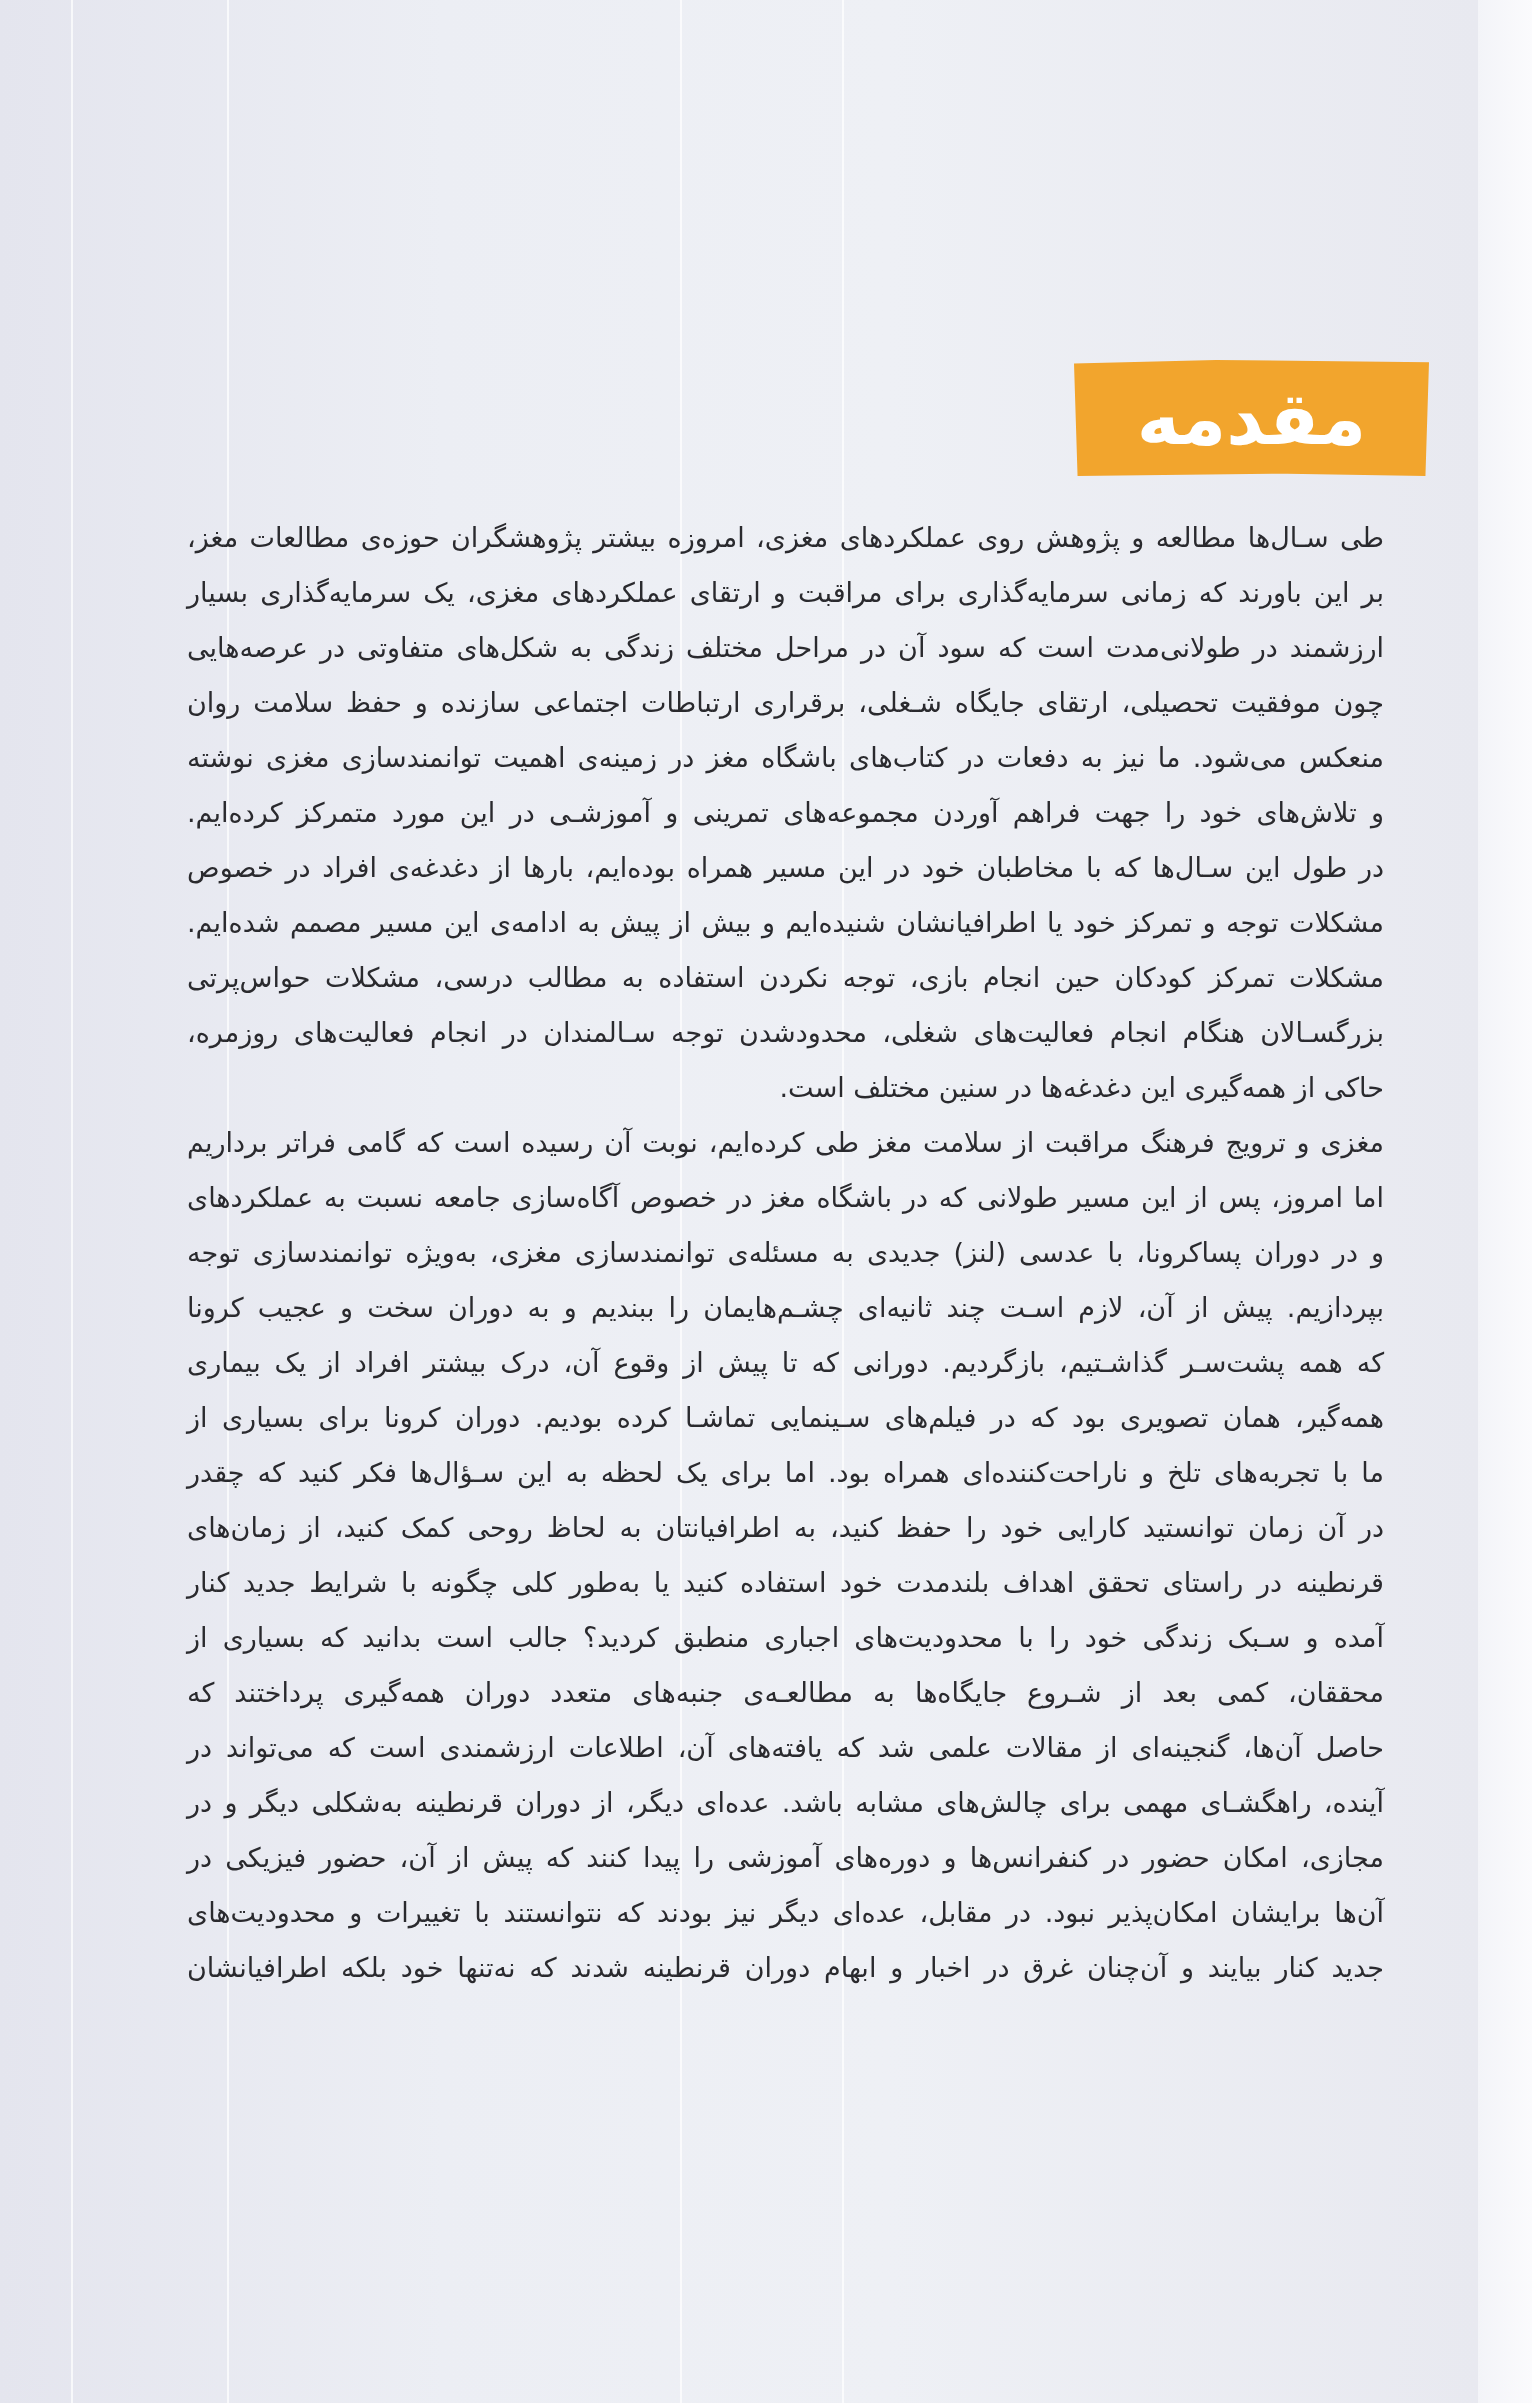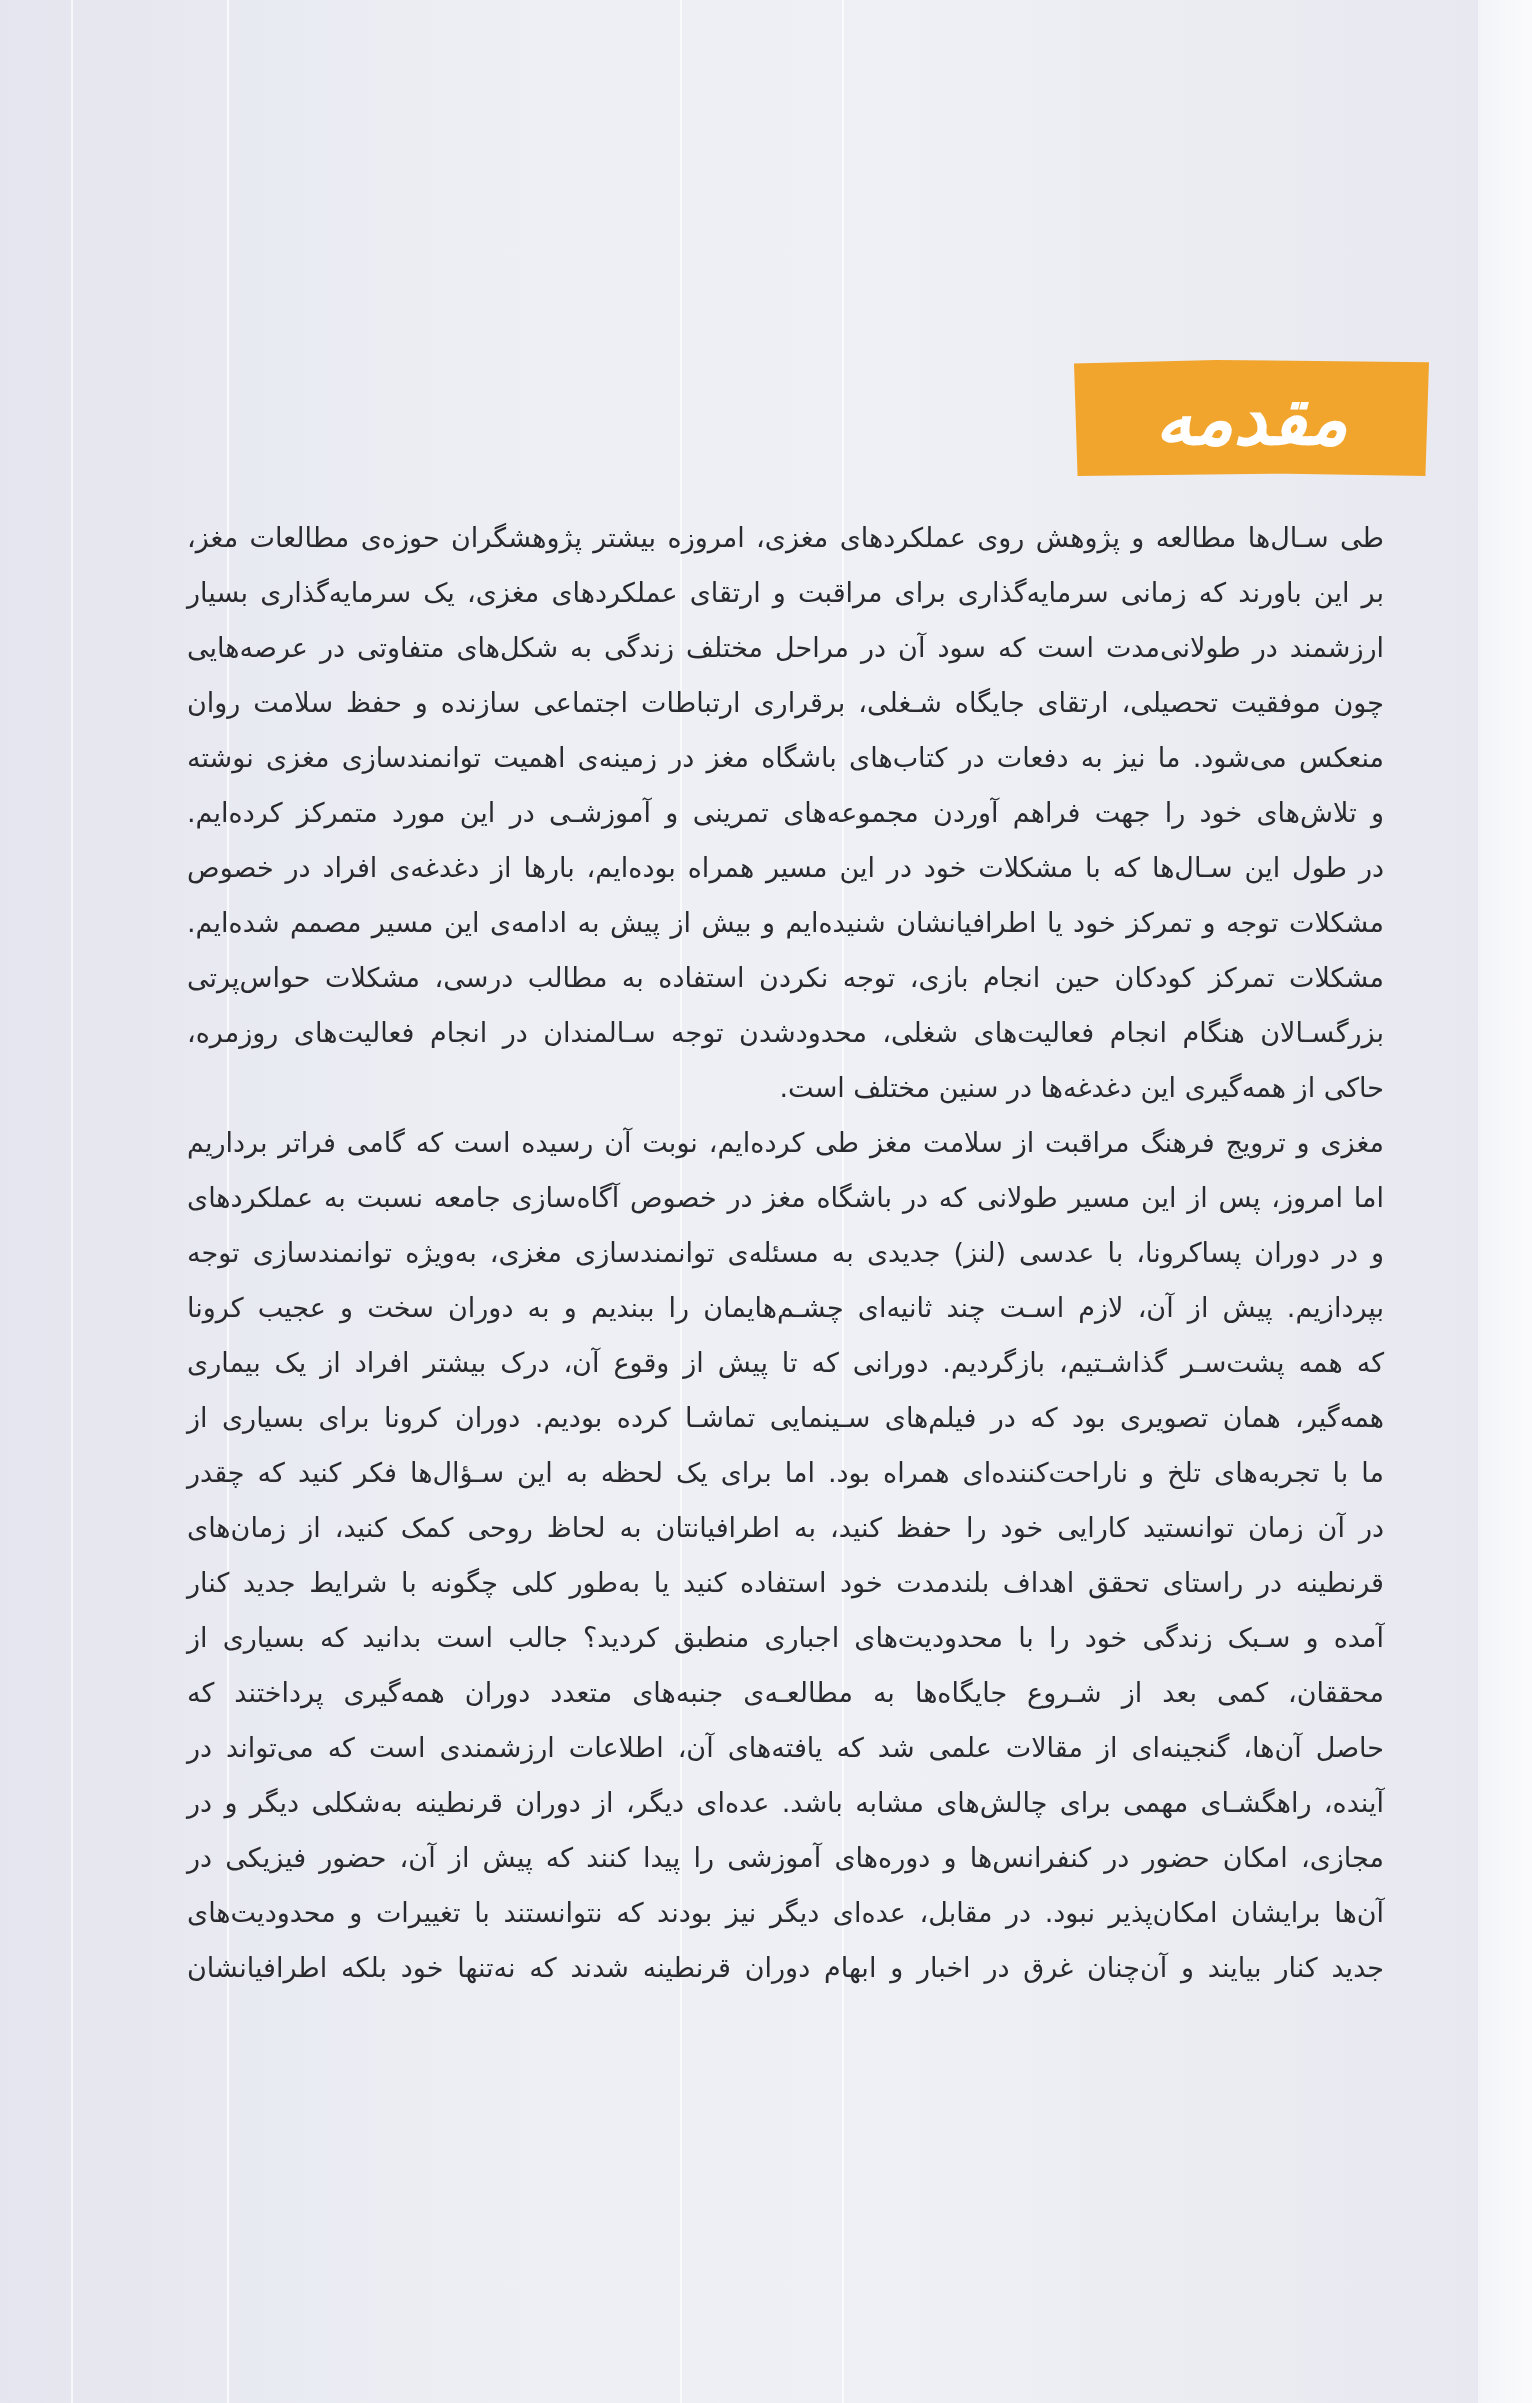--- a/index.html
+++ b/index.html
@@ -19,21 +19,21 @@
     }
     .fold { position: absolute; top: 0; height: 2404px; width: 2px; background: rgba(255,255,255,0.7); }
     .title-badge {
       position: absolute; left: 1074px; top: 360px; width: 355px; height: 116px;
       background: #f2a52d;
       display: flex; align-items: center; justify-content: center;
       clip-path: polygon(0 3%, 40% 0, 100% 2%, 99% 100%, 60% 98%, 1% 100%);
     }
     .title-text {
       color: #ffffff; font-size: 73px; font-weight: bold; direction: rtl;
-      font-family: "DejaVu Sans", sans-serif; letter-spacing: 2px; font-style: italic;
+      font-family: "DejaVu Sans", sans-serif; letter-spacing: 2px;
     }
     .body-text {
       position: absolute; left: 187px; top: 510px; width: 1197px;
       direction: rtl; text-align: justify;
       color: #2a2a2e; font-size: 27px; line-height: 55px;
       font-family: "DejaVu Sans", sans-serif;
     }
     .line { display: block; white-space: nowrap; text-align: justify; text-align-last: justify; }
     .line.last { text-align-last: right; }
   </style>
@@ -51,21 +51,21 @@
   </div>
 
   <div class="body-text">
     <div>
       <span class="line">طی سـال‌ها مطالعه و پژوهش روی عملکردهای مغزی، امروزه بیشتر پژوهشگران حوزه‌ی مطالعات مغز،</span>
       <span class="line">بر این باورند که زمانی سرمایه‌گذاری برای مراقبت و ارتقای عملکردهای مغزی، یک سرمایه‌گذاری بسیار</span>
       <span class="line">ارزشمند در طولانی‌مدت است که سود آن در مراحل مختلف زندگی به شکل‌های متفاوتی در عرصه‌هایی</span>
       <span class="line">چون موفقیت تحصیلی، ارتقای جایگاه شـغلی، برقراری ارتباطات اجتماعی سازنده و حفظ سلامت روان</span>
       <span class="line">منعکس می‌شود. ما نیز به دفعات در کتاب‌های باشگاه مغز در زمینه‌ی اهمیت توانمندسازی مغزی نوشته</span>
       <span class="line">و تلاش‌های خود را جهت فراهم آوردن مجموعه‌های تمرینی و آموزشـی در این مورد متمرکز کرده‌ایم.</span>
-      <span class="line">در طول این سـال‌ها که با مشکلات خود در این مسیر همراه بوده‌ایم، بارها از دغدغه‌ی افراد در خصوص</span>
+      <span class="line">در طول این سـال‌ها که با مخاطبان خود در این مسیر همراه بوده‌ایم، بارها از دغدغه‌ی افراد در خصوص</span>
       <span class="line">مشکلات توجه و تمرکز خود یا اطرافیانشان شنیده‌ایم و بیش از پیش به ادامه‌ی این مسیر مصمم شده‌ایم.</span>
       <span class="line">مشکلات تمرکز کودکان حین انجام بازی، توجه نکردن استفاده به مطالب درسی، مشکلات حواس‌پرتی</span>
       <span class="line">بزرگسـالان هنگام انجام فعالیت‌های شغلی، محدودشدن توجه سـالمندان در انجام فعالیت‌های روزمره،</span>
       <span class="line last">حاکی از همه‌گیری این دغدغه‌ها در سنین مختلف است.</span>
     </div>
     <div>
       <span class="line">مغزی و ترویج فرهنگ مراقبت از سلامت مغز طی کرده‌ایم، نوبت آن رسیده است که گامی فراتر برداریم</span>
       <span class="line">اما امروز، پس از این مسیر طولانی که در باشگاه مغز در خصوص آگاه‌سازی جامعه نسبت به عملکردهای</span>
       <span class="line">و در دوران پساکرونا، با عدسی (لنز) جدیدی به مسئله‌ی توانمندسازی مغزی، به‌ویژه توانمندسازی توجه</span>
       <span class="line">بپردازیم. پیش از آن، لازم اسـت چند ثانیه‌ای چشـم‌هایمان را ببندیم و به دوران سخت و عجیب کرونا</span>

